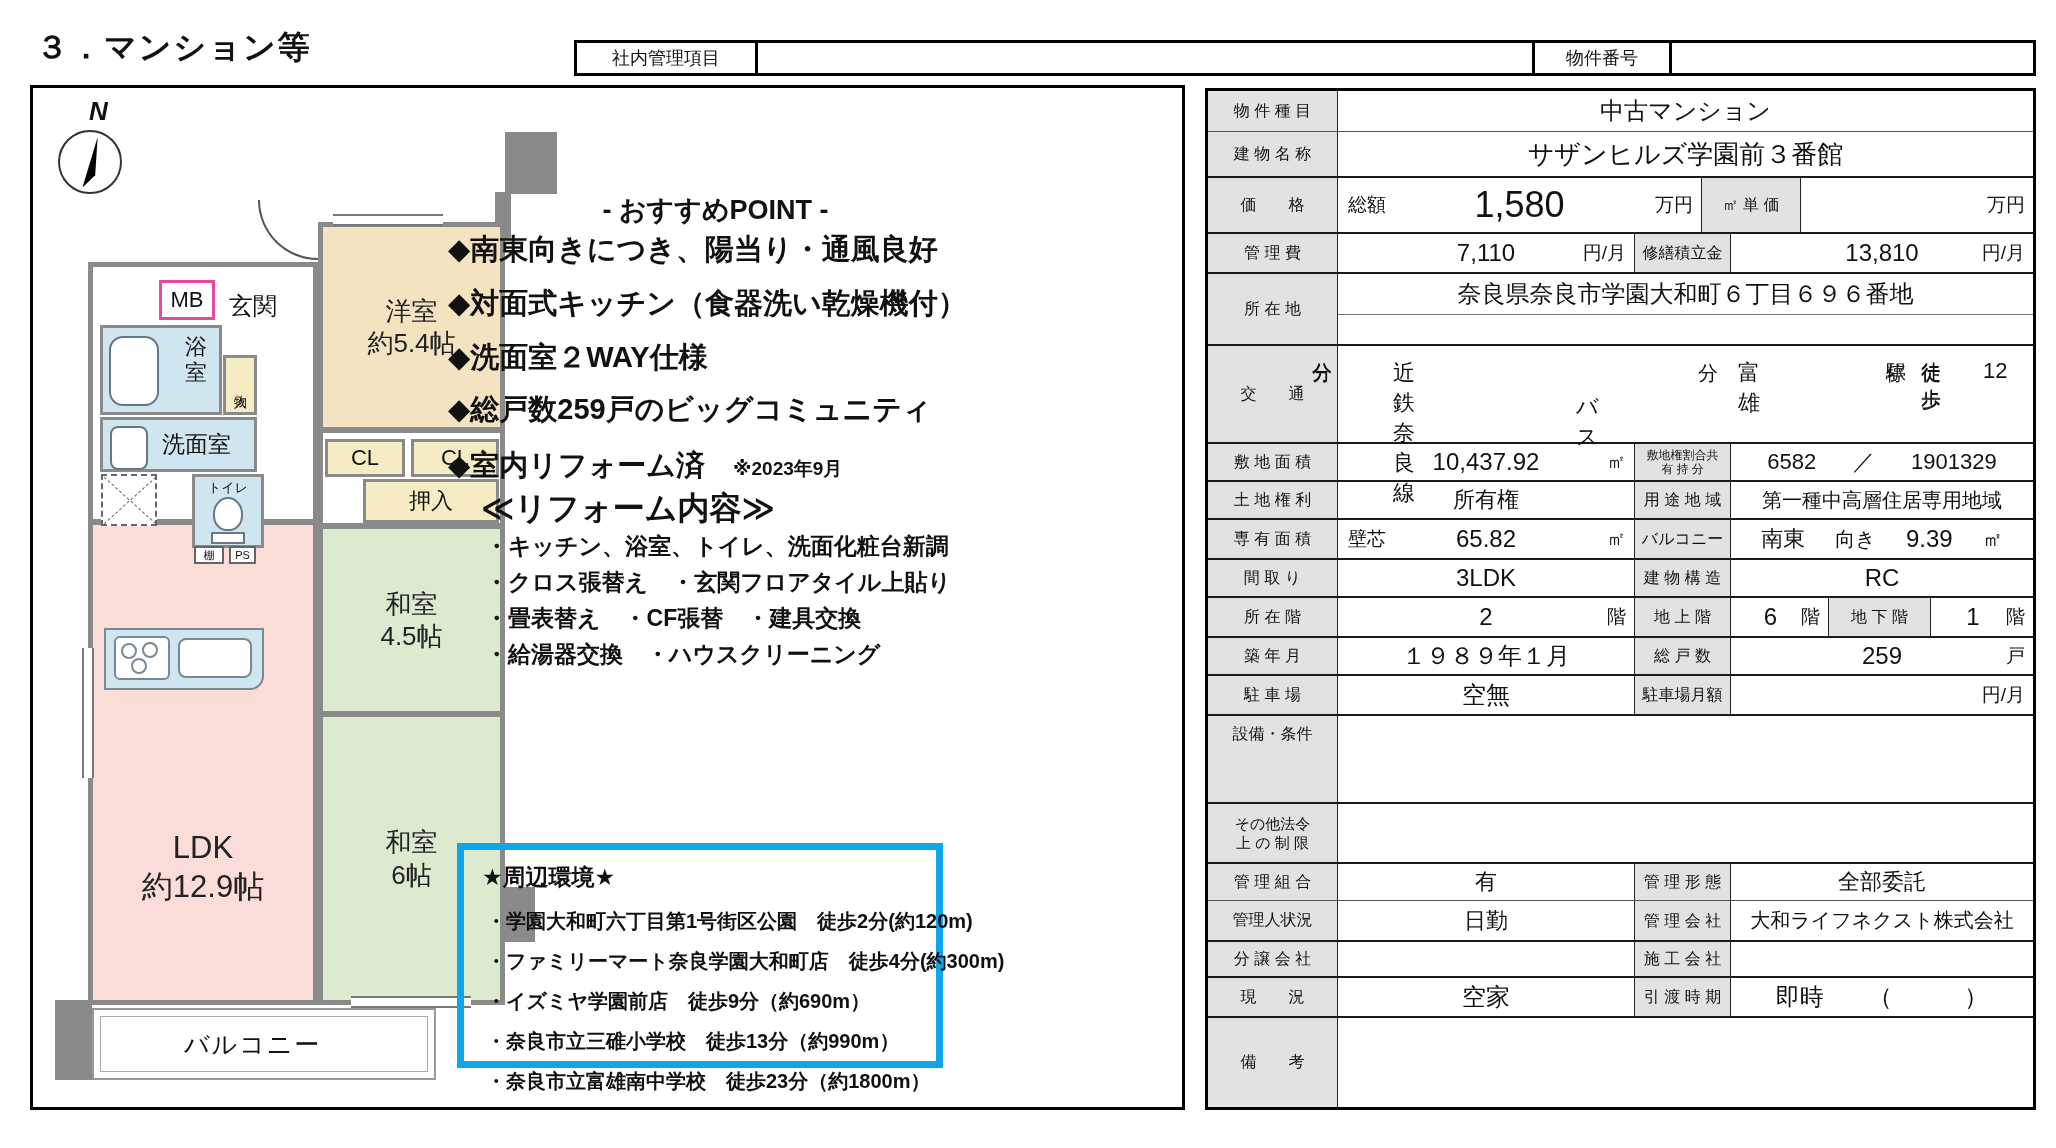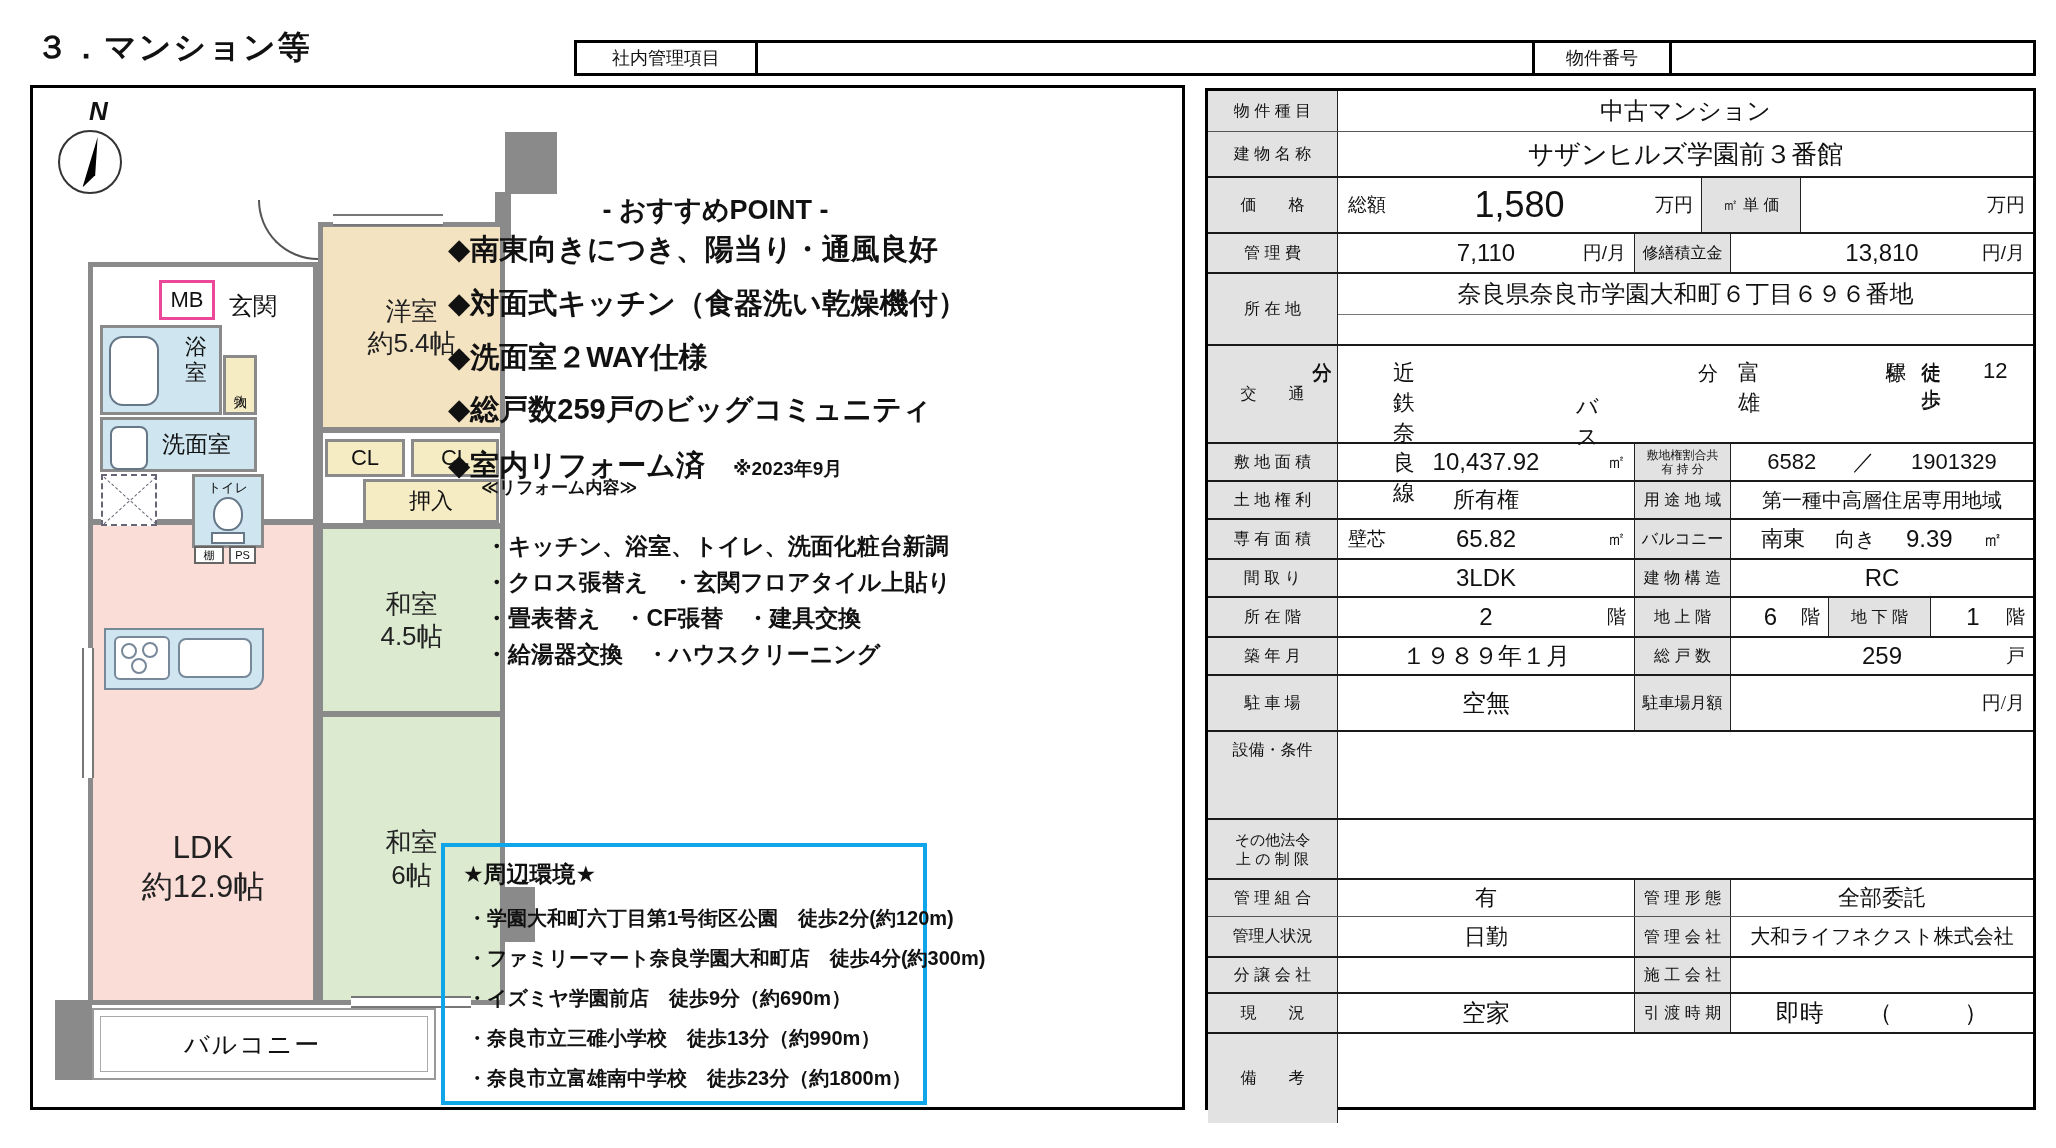--- a/index.html
+++ b/index.html
@@ -59,23 +59,23 @@
   .burner{position:absolute;width:12px;height:12px;border:2px solid #789;border-radius:50%;}
   #sink2{position:absolute;left:72px;top:8px;width:70px;height:36px;background:#fff;border:2px solid #789;border-radius:8px;}
   
   #balcony{left:59px;top:920px;width:340px;height:68px;border:2px solid #999;background:#fff;}
   #balcony-inner{position:absolute;left:6px;top:6px;right:6px;bottom:6px;border:1px solid #aaa;}
   #balcony-label{position:absolute;left:90px;top:18px;font-size:25px;letter-spacing:2px;}
   
   #points-title{left:430px;top:104px;width:505px;text-align:center;font-size:27px;font-weight:700;}
   .point-line{position:absolute;left:415px;width:520px;font-size:29px;font-weight:700;letter-spacing:0px;white-space:nowrap;}
   #point-note{font-size:19px;font-weight:700;margin-left:28px;}
-  #reform-title{left:448px;top:388px;font-size:17px;font-weight:700;}
+  #reform-title{left:448px;top:399px;font-size:32px;font-weight:700;}
   .reform-line{position:absolute;left:452px;font-size:23px;font-weight:600;white-space:nowrap;}
-  #env-box{left:408px;top:755px;width:486px;height:262px;border:4px solid #0ea5e9;box-sizing:border-box;}
+  #env-box{left:424px;top:755px;width:486px;height:225px;border:7px solid #0ea5e9;box-sizing:border-box;}
   #env-title{position:absolute;left:18px;top:12px;font-size:23px;font-weight:700;}
   .env-line{position:absolute;left:22px;font-size:20px;font-weight:600;white-space:nowrap;}
   
   #ptable{left:1205px;top:88px;width:831px;height:1022px;border:3px solid #000;box-sizing:border-box;background:#fff;}
   .trow{display:flex;box-sizing:border-box;border-top:2px solid #1a1a1a;width:100%;}
   .trow.first{border-top:none;}
   .trow.thin{border-top:1px solid #555;}
   .lab{width:130px;flex:0 0 130px;background:#e2e2e2;display:flex;flex-direction:column;align-items:center;justify-content:center;
        font-size:16px;box-sizing:border-box;border-right:1px solid #222;text-align:center;line-height:1.3;}
   .glab{background:#e2e2e2;display:flex;flex-direction:column;align-items:center;justify-content:center;font-size:16px;
@@ -421,21 +421,21 @@
       </div>
     <div class="glab" style="width:97px;flex:0 0 97px;">
         <span>総 戸 数</span>
       </div>
     <div class="cell grow">
       <span class="f24">259</span>
       <span class="u-right">戸</span>
     </div>
   </div>
 
-  <div class="trow" style="height:56px;font-family:Liberation Serif, serif;">
+  <div class="trow" style="height:40px;">
     <div class="lab">
         <span>駐 車 場</span>
       </div>
     <div class="cell f24" style="width:296px;flex:0 0 296px;">
         <span>空無</span>
       </div>
     <div class="glab" style="width:97px;flex:0 0 97px;">
         <span>駐車場月額</span>
       </div>
     <div class="cell grow">

